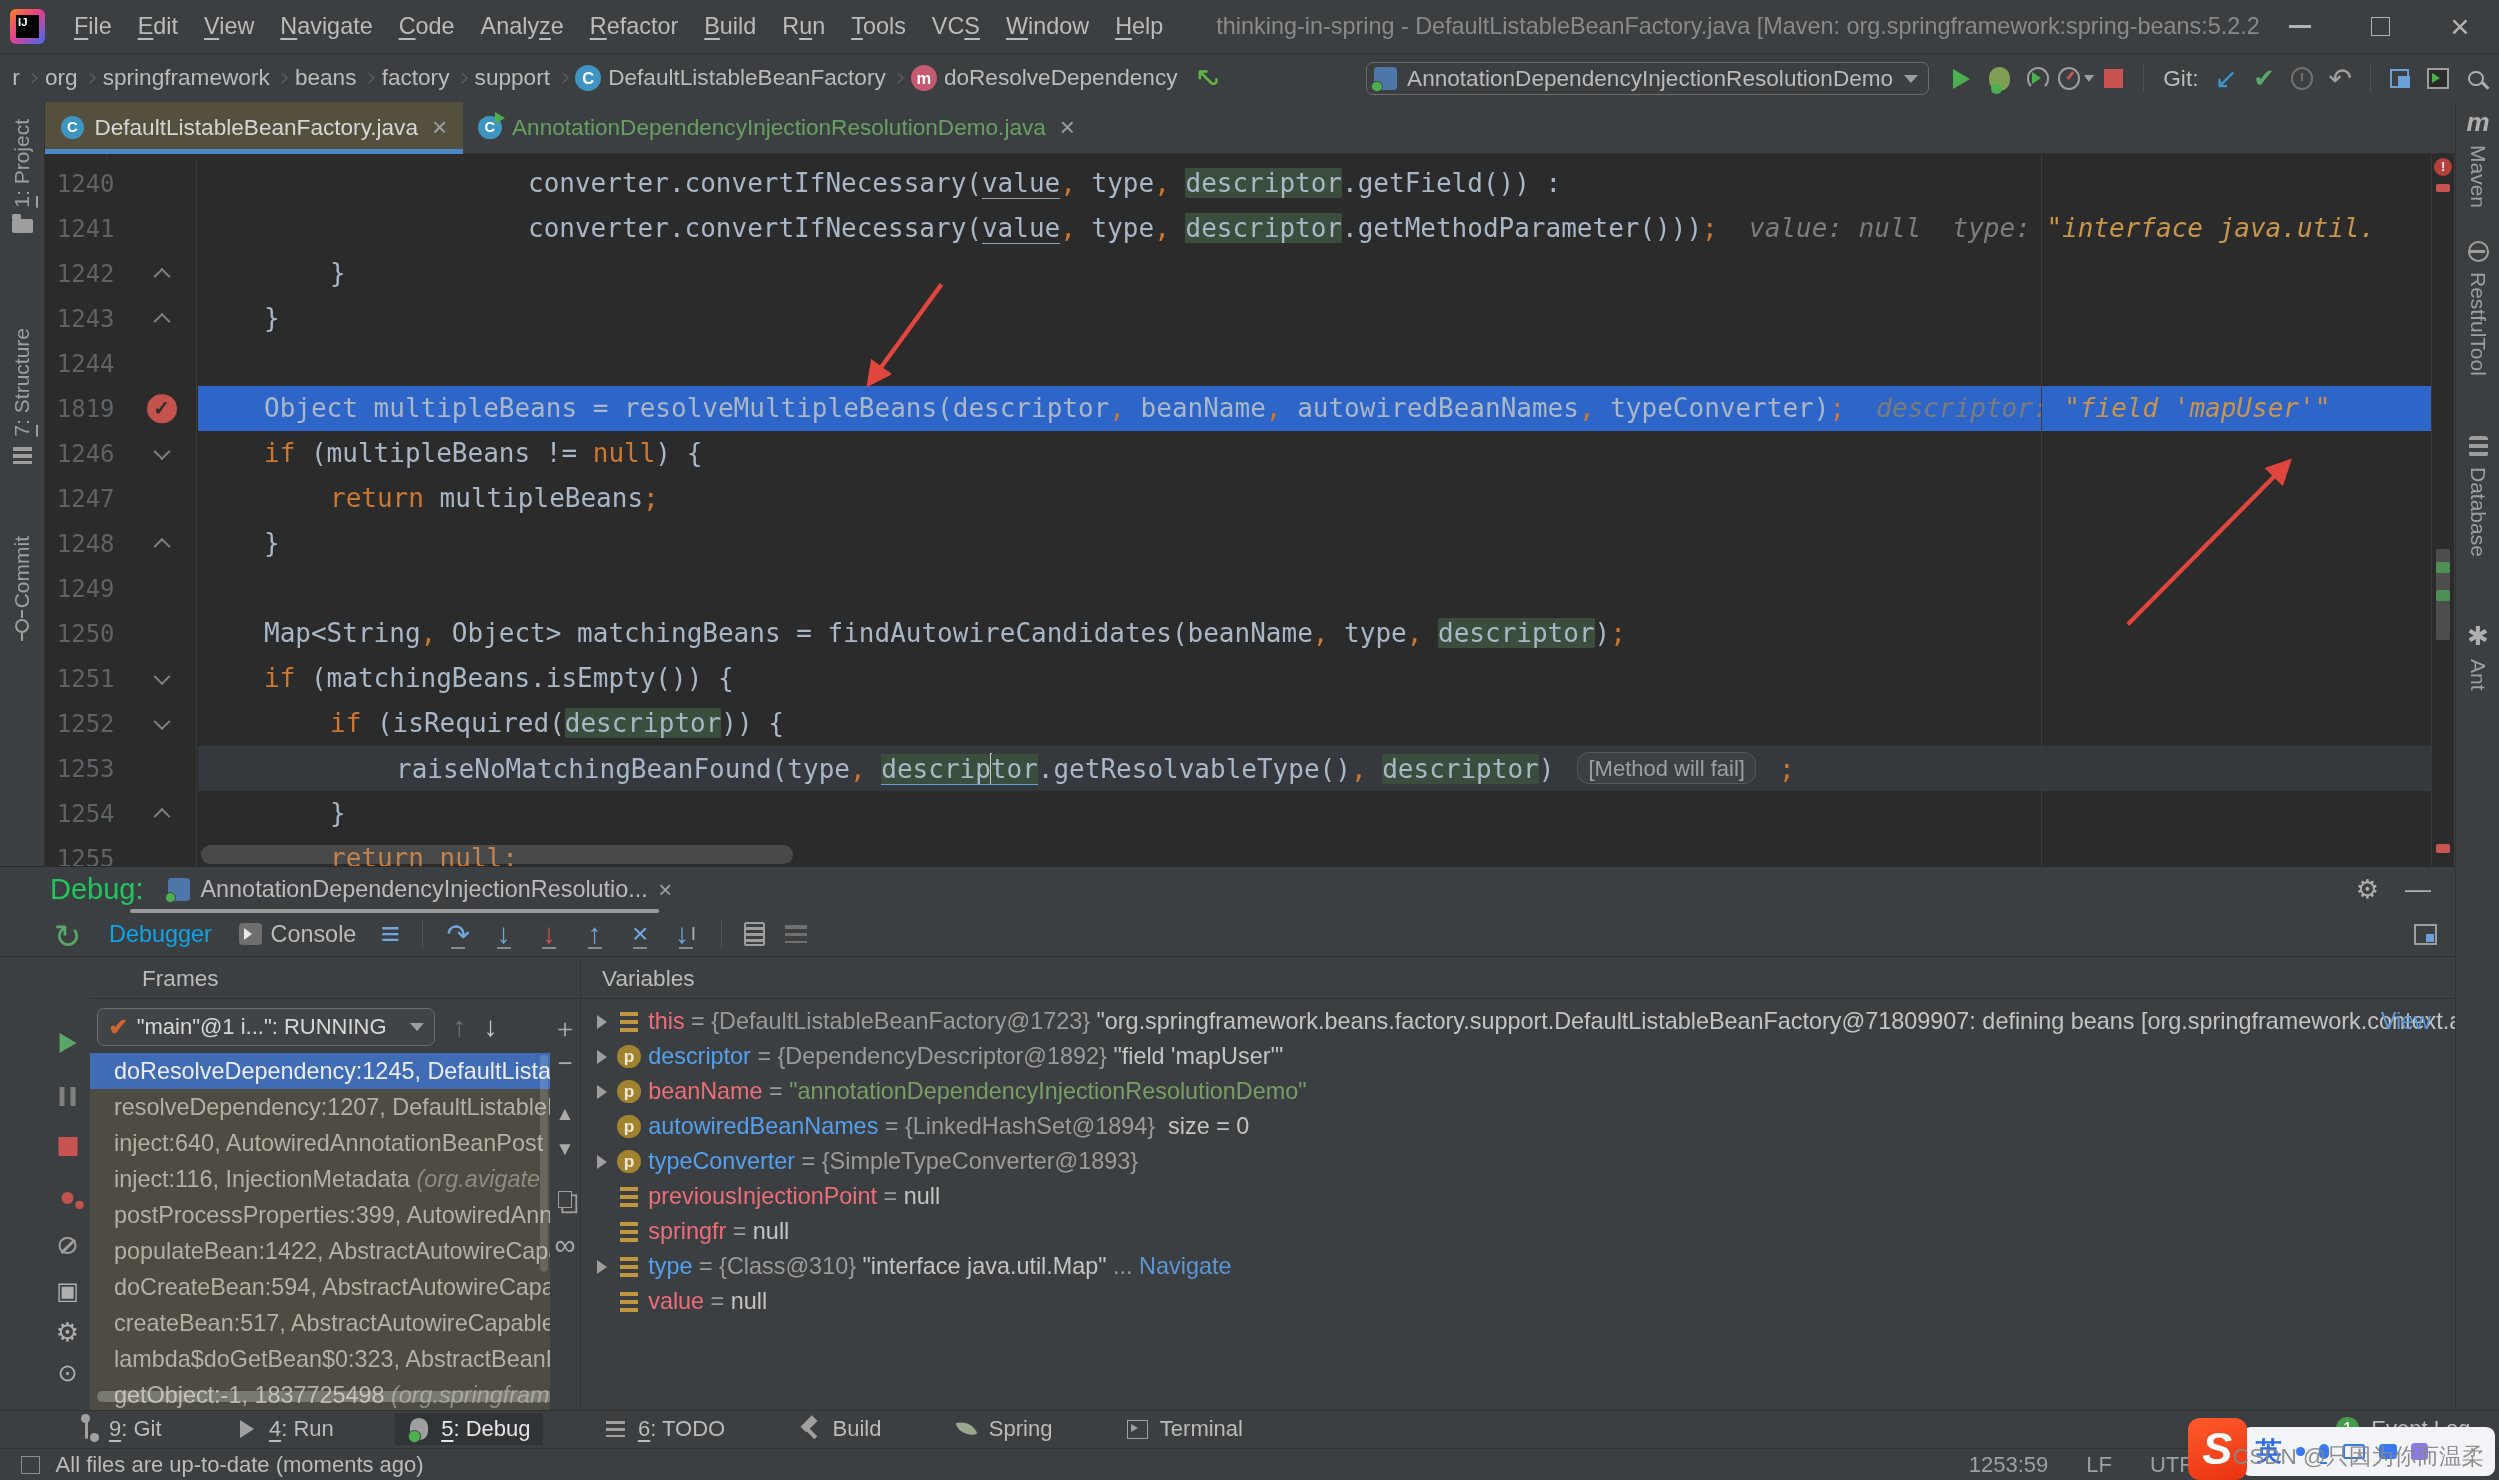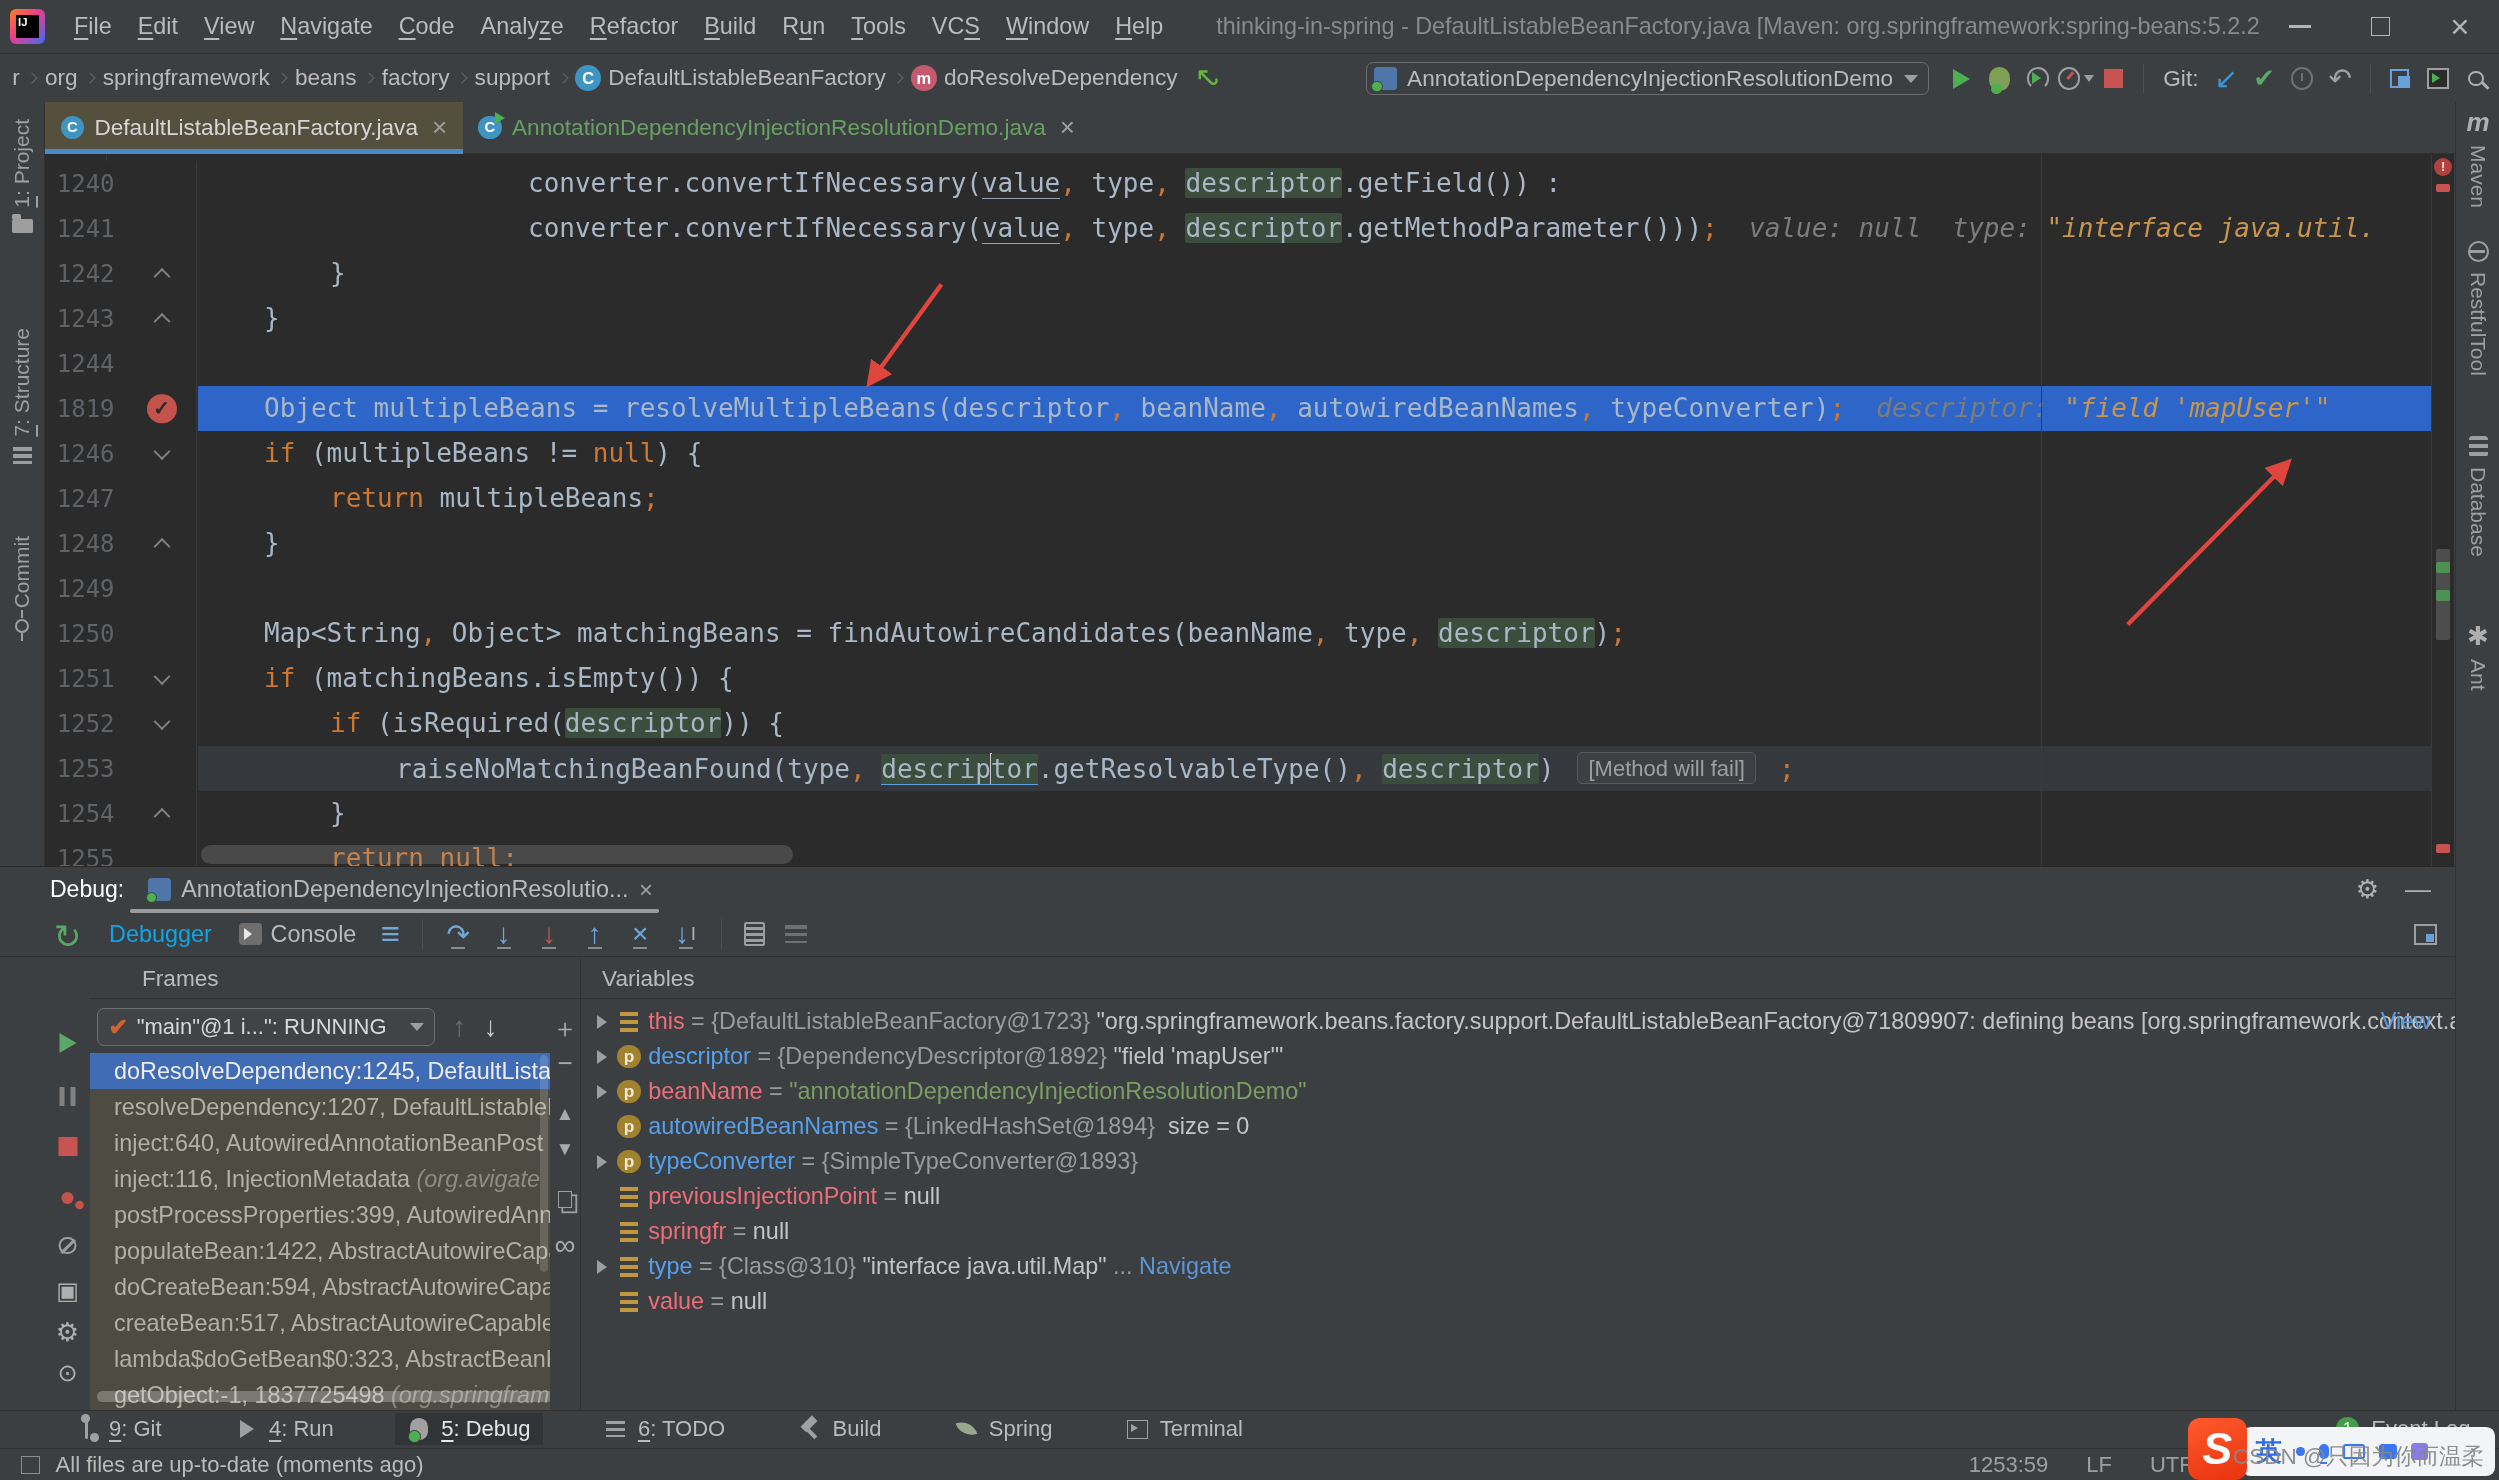--- a/index.html
+++ b/index.html
@@ -93,37 +93,37 @@
 .line.caret-line{background:linear-gradient(90deg,rgba(0,0,0,0) 0 153px,#35393D 153px)}
 .ln-num{flex:none;width:90px;text-align:center;padding-right:8.7px;font-family:"DejaVu Sans Mono",monospace;font-size:24px;color:#606366}
 .ln-gut{flex:none;width:62px;height:100%;position:relative;border-right:0.9px solid #3A3A3A}
 .ln-code{font-family:"DejaVu Sans Mono",monospace;font-size:26px;line-height:45px;color:#A9B7C6;white-space:pre}
 .sg-k{color:#CC7832}
 .sg-g{background:#3B4D3C;border-radius:1.7px}
 .sg-u{border-bottom:1.7px solid #94A1B0}
 .sg-gu{background:#3B4D3C;border-bottom:1.7px solid #5D9FE0}
 .sg-hl{color:#7C7C7C;font-style:italic}
 .sg-hs{color:#C9954C;font-style:italic}
-.sg-badge{font-family:"Liberation Sans",sans-serif;font-size:22px;color:#9DA0A3;background:#3C4043;border:0.9px solid #55595D;border-radius:5px;padding:2.6px 10.4px;margin:0 7px;vertical-align:2.6px}
+.sg-badge{font-family:"Liberation Sans",sans-serif;font-size:22px;color:#9DA0A3;background:#3C4043;border:0.9px solid #55595D;border-radius:12px;padding:2.6px 10.4px;margin:0 7px;vertical-align:2.6px}
 .sg-caret{display:inline-block;width:2.6px;height:31px;background:#C8C8C8;vertical-align:-6px;margin:0 -1.3px}
 .bp{position:absolute;left:12px;top:50%;transform:translateY(-50%);width:29.5px;height:29.5px;border-radius:50%;background:#C4534E;display:flex;align-items:center;justify-content:center;color:#2B2B2B;font-size:20px;font-weight:bold}
 .chv{position:absolute;left:21px;top:50%;width:12px;height:12px;border-right:2.6px solid #7F8487;border-bottom:2.6px solid #7F8487}
 .chv.up{transform:translateY(-30%) rotate(-135deg)}
 .chv.down{transform:translateY(-70%) rotate(45deg)}
 .margin-guide{position:absolute;left:1996px;top:0;bottom:0;width:0.9px;background:#3B3B3B;z-index:5}
 .hthumb{position:absolute;left:156px;bottom:1.7px;width:592px;height:19px;background:rgba(164,164,164,.25);border-radius:9.5px;z-index:30}
 #stripe{position:absolute;right:0;top:0;bottom:0;width:22.6px;background:#2B2B2B;border-left:0.9px solid #393939;z-index:35}
 .err-badge{position:absolute;left:1.7px;top:3.5px;width:18px;height:18px;border-radius:50%;background:#B3413C;color:#EEE;font-size:13px;font-weight:bold;display:flex;align-items:center;justify-content:center}
 .sm{position:absolute;left:3.5px;width:14px;border-radius:1.7px}
 #arrows{position:absolute;left:0;top:0;width:100%;height:100%;pointer-events:none;z-index:40}
 
 
 #debug{position:absolute;left:0;top:866px;right:45px;height:544px;background:#3C3F41;border-top:1.7px solid #292929}
 #dbg-header{height:45px;display:flex;align-items:center;padding-left:50px;position:relative}
-.dbg-title{font-size:23px;color:#ffffff;margin-right:24px}
+.dbg-title{font-size:29px;color:#22c55e;margin-right:24px}
 .dbg-tab{display:flex;align-items:center;gap:10.4px;font-size:23.4px;color:#BBB}
 .dbg-underline{position:absolute;left:130px;top:42px;width:529px;height:4.3px;background:#9A9A9A;border-radius:1.7px}
 .dbg-hdr-right{margin-left:auto;display:flex;gap:26px;margin-right:24px;color:#AFAFAF;font-size:26px;align-items:center}
 #dbg-toolbar{height:45px;display:flex;align-items:center;border-bottom:0.9px solid #323232;padding-left:97px;gap:3.5px;position:relative}
 .dtab{font-size:23.4px;color:#BBB;padding:0 12px;display:flex;gap:8.7px;align-items:center}
 .dtab.first{color:#0ea5e9}
 .console-ic{width:22.6px;height:22.6px;background:#6E6E6E;border-radius:3.5px;position:relative}
 .console-ic::after{content:"";position:absolute;left:5.2px;top:5.2px;border-left:8.7px solid #E8E8E8;border-top:6px solid transparent;border-bottom:6px solid transparent}
 .hamb{color:#6FA8DC;font-size:33px;margin:0 8.7px}
 .stp{width:42px;height:36px;display:flex;align-items:center;justify-content:center;font-size:28px;color:#6FA8DC;position:relative}

